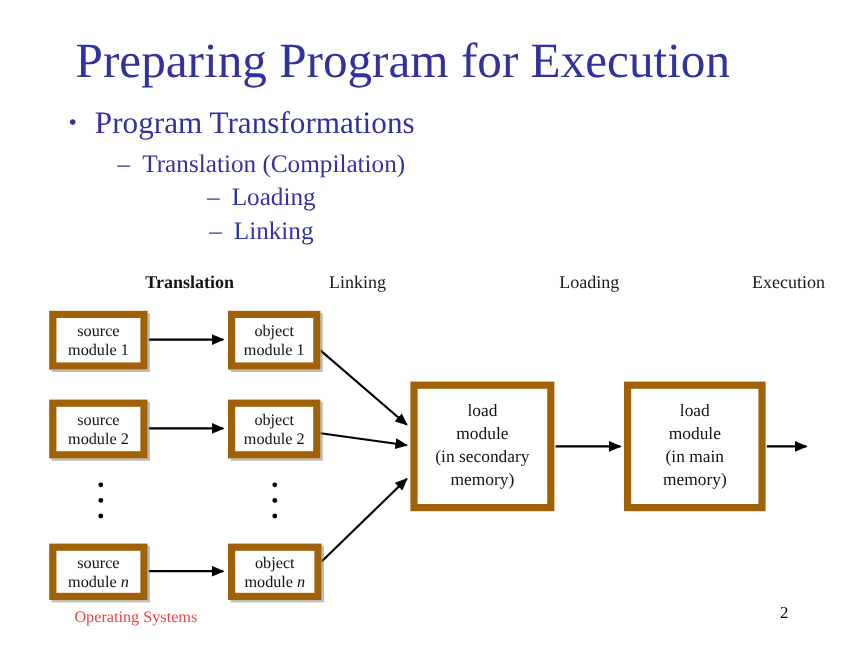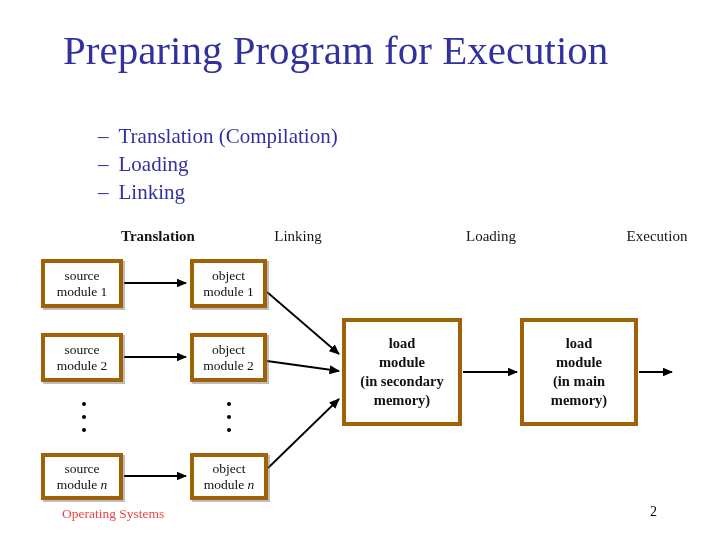--- a/index.html
+++ b/index.html
@@ -9,51 +9,54 @@
   }
   .title {
     position:absolute; left:63px; top:28px; font-size:41px; line-height:1.1;
     color:#32329E; white-space:nowrap;
   }
   .bullet-main {
     position:absolute; left:57px; top:88px; font-size:26px; color:#32329E; white-space:nowrap;
   }
   .bullet-main .glyph { display:inline-block; margin-right:15px; font-size:20px; vertical-align:3px; }
   .sub-list { position:absolute; left:98px; top:122px; font-size:21px; color:#32329E; }
-  .sub-item { white-space:nowrap; line-height:28px; }
+  .sub-item { white-space:nowrap; line-height:28px;text-align:center; }
   .sub-item .glyph { display:inline-block; margin-right:10px; }
 
   .stage-label {
     position:absolute; top:228px; transform:translateX(-50%);
     font-size:15px; color:#151515; white-space:nowrap;
   }
 
   .dbox {
-    position:absolute; box-sizing:border-box; border:4px solid #a16207; background:#fff;
+    position:absolute; box-sizing:border-box; border:6px solid #a16207; background:#fff;
     display:flex; flex-direction:column; align-items:center; justify-content:center;
     text-align:center; color:#111;
   }
   .dbox.small { font-size:13.5px; line-height:16px; box-shadow:2px 2px 0 rgba(110,110,110,.45); }
-  .dbox.large { font-size:14.5px; line-height:19px;font-weight:bold; }
+  .dbox.large { font-size:14.5px; line-height:19px; }
 
   .dotcol { position:absolute; display:flex; flex-direction:column; gap:9px; }
   .dot { width:4px; height:4px; border-radius:50%; background:#000; }
 
   .arrow-layer { position:absolute; left:0; top:0; pointer-events:none; }
 
   .footer-left { position:absolute; left:62px; top:506px; font-size:13.5px; color:#ef4444; }
   .page-num  { position:absolute; left:650px; top:504px; font-size:14px; color:#000; }
 </style>
 </head>
 <body>
 
 <div class="slide">
 
   <div class="title">Preparing Program for Execution</div>
 
+  <div class="bullet-main">
+    <span class="glyph">•</span><span>Program Transformations</span>
+  </div>
 
   <div class="sub-list">
     <div class="sub-item">
       <span class="glyph">–</span><span>Translation (Compilation)</span>
     </div>
     <div class="sub-item">
       <span class="glyph">–</span><span>Loading</span>
     </div>
     <div class="sub-item">
       <span class="glyph">–</span><span>Linking</span>

